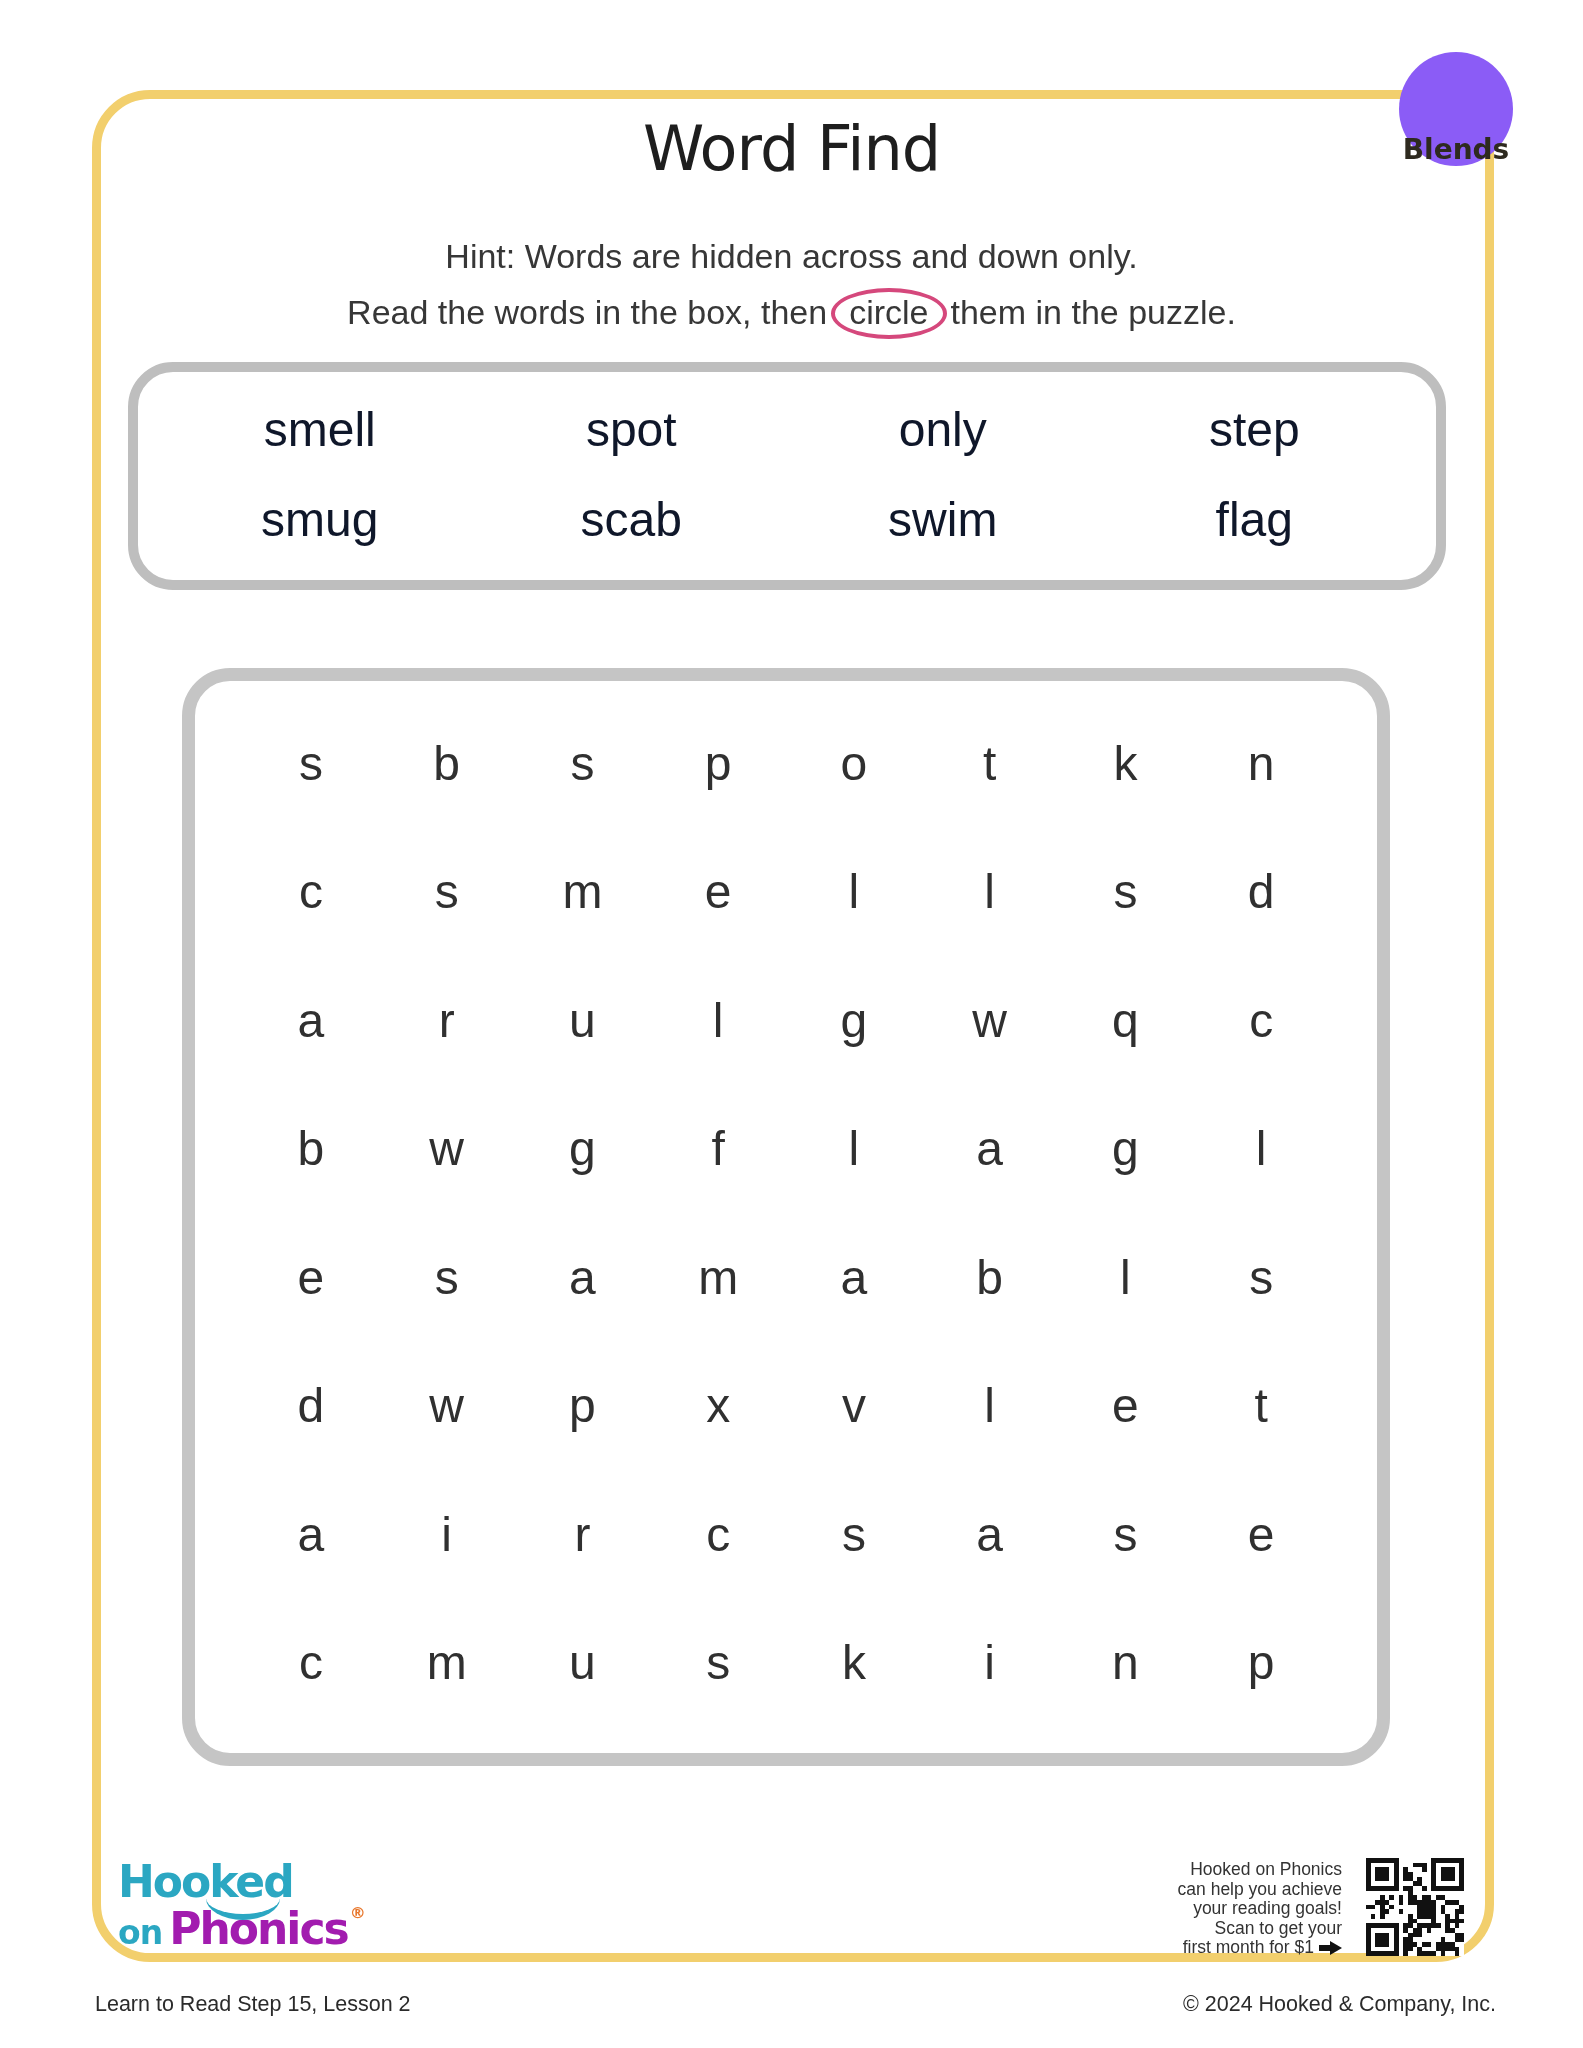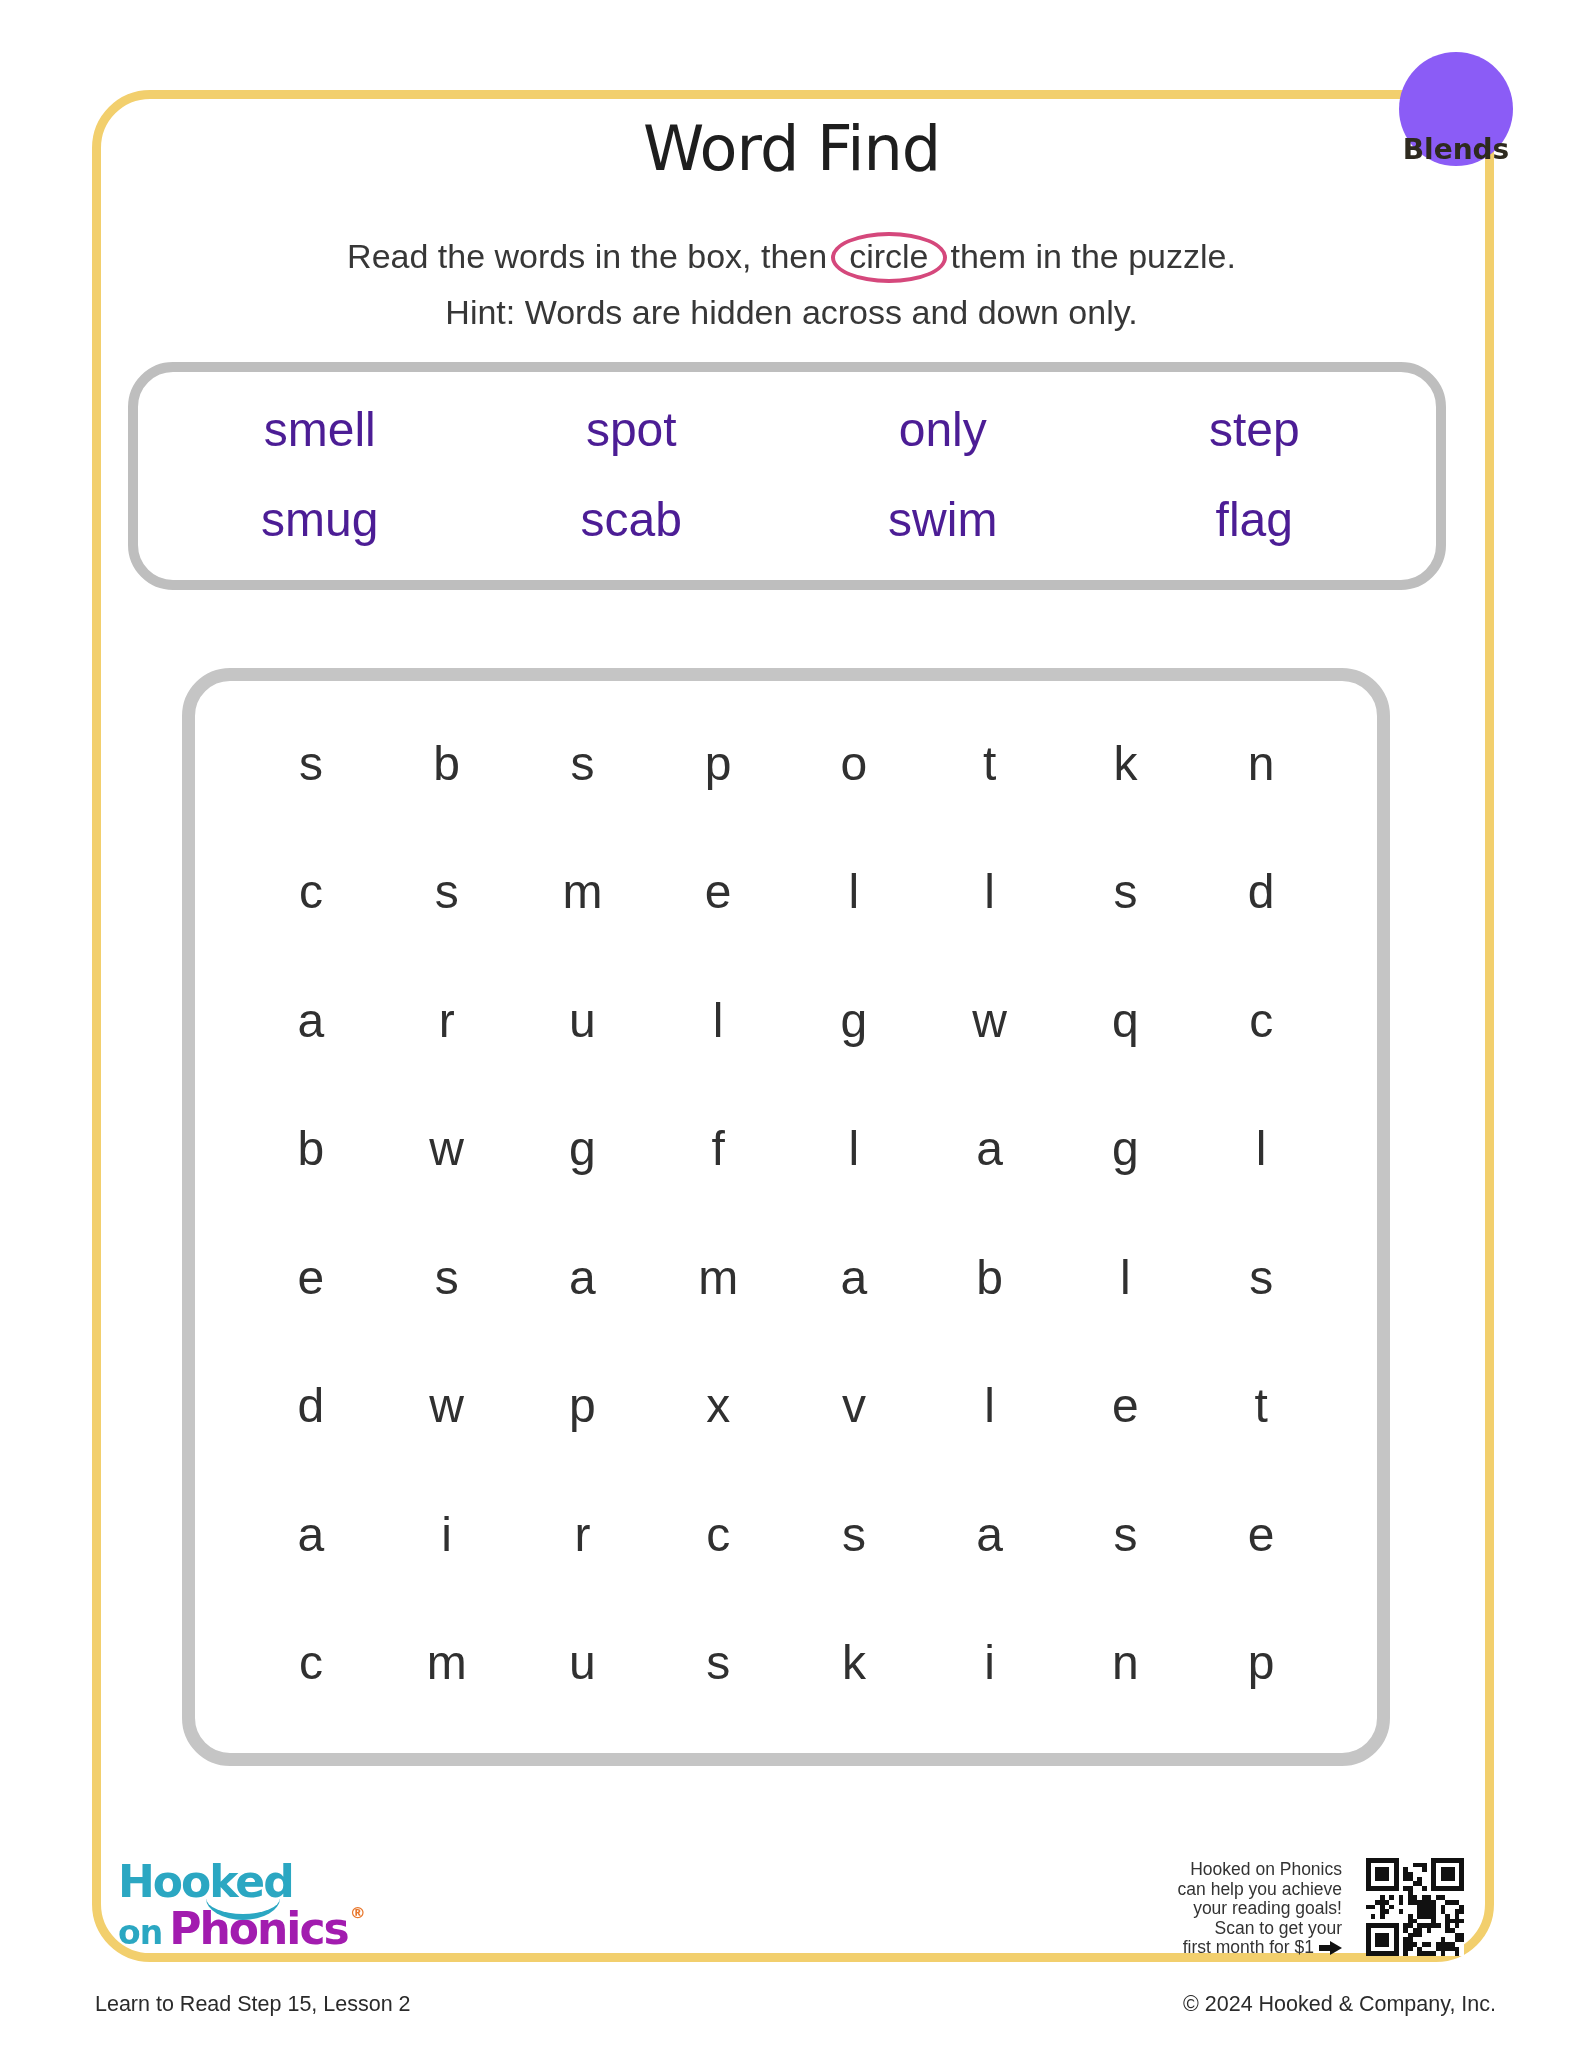--- a/index.html
+++ b/index.html
@@ -32,21 +32,21 @@
     display:inline-block;border:4px solid #D5487C;border-radius:50%;
     padding:0 14px 3px;margin:0 4px;line-height:40px;
   }
   
   .wordbox{
     position:absolute;left:128px;top:362px;width:1318px;height:228px;
     border:10px solid #BEBEBE;border-radius:45px;box-sizing:border-box;
     display:grid;grid-template-columns:repeat(4,1fr);grid-template-rows:1fr 1fr;
     align-items:center;justify-items:center;padding:12px 26px 16px;
   }
-  .word{font-size:48px;color:#4c1d95;}
+  .word{font-size:48px;color:#0f172a;}
   
   .puzzlebox{
     position:absolute;left:182px;top:668px;width:1208px;height:1098px;
     border:13px solid #C5C5C5;border-radius:48px;box-sizing:border-box;
     display:grid;grid-template-columns:repeat(8,1fr);grid-template-rows:repeat(8,1fr);
     align-items:center;justify-items:center;padding:18px 48px 26px;
   }
   .cell{font-size:48px;color:#303030;}
   
   .logo{position:absolute;left:118px;top:1856px;font-family:"DejaVu Sans",sans-serif;}
@@ -80,22 +80,22 @@
 
 <div class="frame"></div>
 
 <div class="badge">
   <span>Blends</span>
 </div>
 
 <div class="title">Word Find</div>
 
 <div class="instructions">
+  <div>Hint: Words are hidden across and down only.</div>
   <div><span>Read the words in the box, then</span><span class="circled">circle</span><span>them in the puzzle.</span></div>
-  <div>Hint: Words are hidden across and down only.</div>
 </div>
 
 <div class="wordbox">
   <span class="word">smell</span>
   <span class="word">spot</span>
   <span class="word">only</span>
   <span class="word">step</span>
   <span class="word">smug</span>
   <span class="word">scab</span>
   <span class="word">swim</span>

